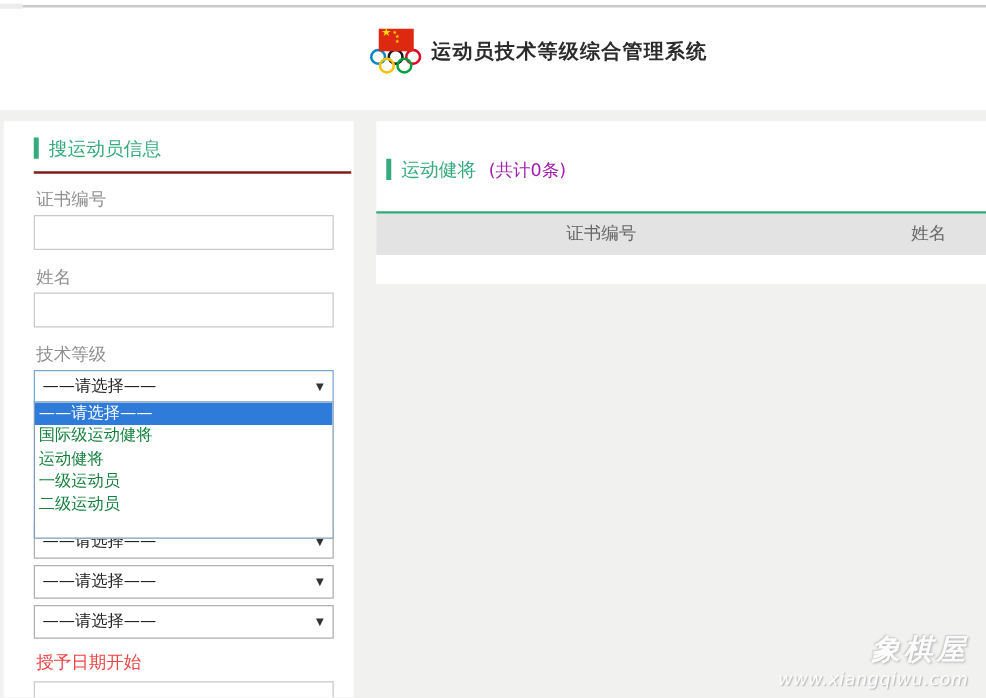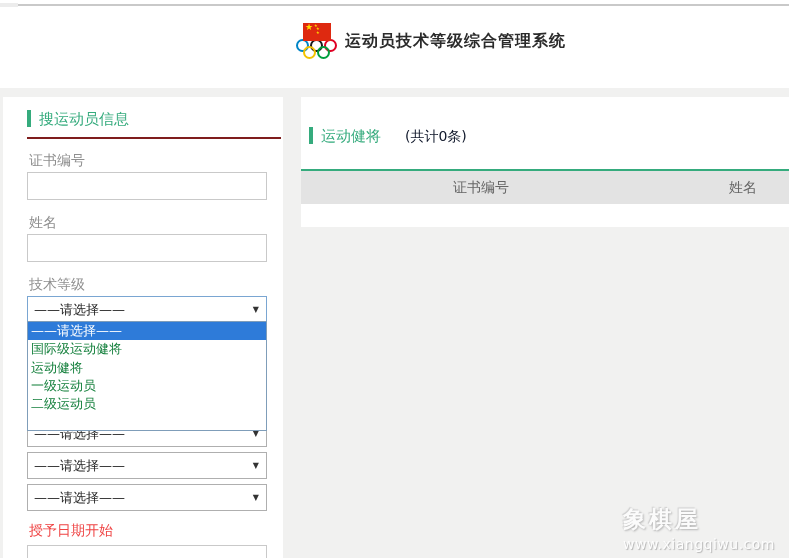--- a/index.html
+++ b/index.html
@@ -92,36 +92,36 @@
   .dd-option.selected { background:#2e7bd9; color:#ffffff; }
 
   
   .main-panel {
     position:absolute; left:301px; top:97px; right:0; height:130px;
     background:#ffffff;
   }
   .result-title-row { position:absolute; left:8px; top:29px; height:22px; }
   .rt-bar { display:inline-block; vertical-align:-3px; width:4px; height:17px; background:#35ab7d; margin-right:8px; }
   .rt-text { display:inline-block; font-size:15px; color:#35ab7d; }
-  .rt-count { display:inline-block; font-size:14px; color:#0f172a; margin-left:24px; }
+  .rt-count { display:inline-block; font-size:14px; color:#a21caf; margin-left:10px; }
   .green-rule { position:absolute; left:0; right:0; top:72px; height:2px; background:#35ab7d; }
   .table-header {
     position:absolute; left:0; right:0; top:74px; height:33px;
     background:#e3e3e3; display:flex; overflow:hidden;
   }
   .th-cell {
     font-size:14px; color:#666; line-height:33px; text-align:center;
     flex:0 0 auto;
   }
   .th-cell.c1 { width:360px; }
   .th-cell.c2 { width:164px; }
   .table-body-empty { position:absolute; left:0; right:0; top:107px; height:23px; background:#fff; }
 
   
-  .watermark { position:absolute; right:14px; bottom:6px; text-align:left; z-index:5; }
+  .watermark { position:absolute; right:14px; bottom:6px; text-align:right; z-index:5;font-style:italic; }
   .wm-name {
     font-size:23px; font-weight:bold; color:#fbfbfb; letter-spacing:3px;
     text-shadow:1px 1px 2px #b5b5b5, -1px -1px 1px #cfcfcf;
   }
   .wm-url {
     margin-top:1px; font-size:14px; color:#fdfdfd; letter-spacing:0.5px;
     text-shadow:1px 1px 1px #b5b5b5;
   }
 </style>
 </head>

